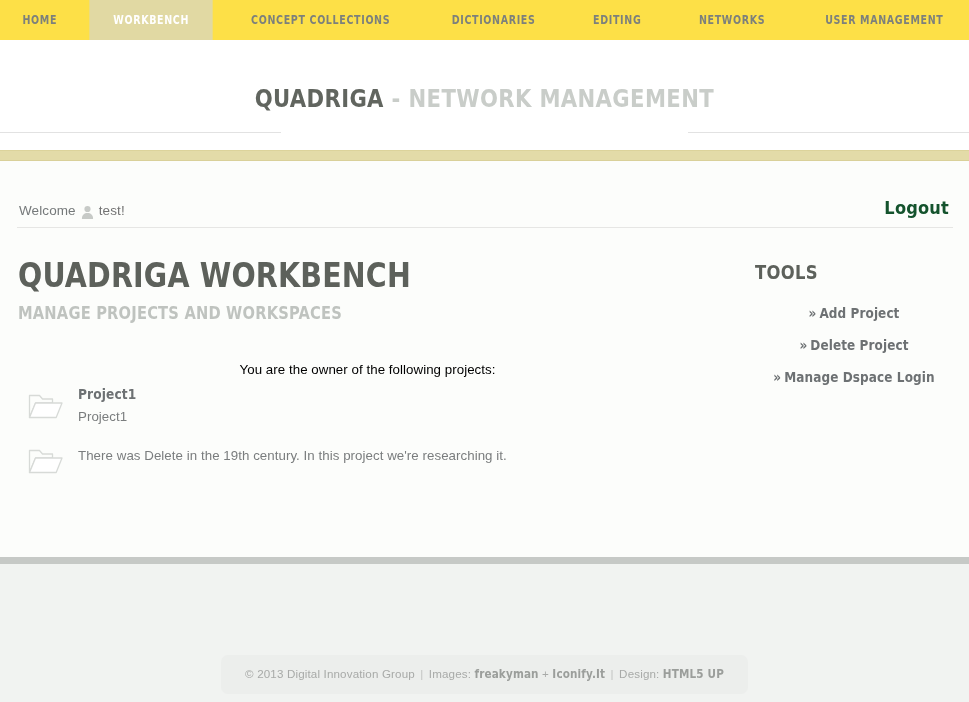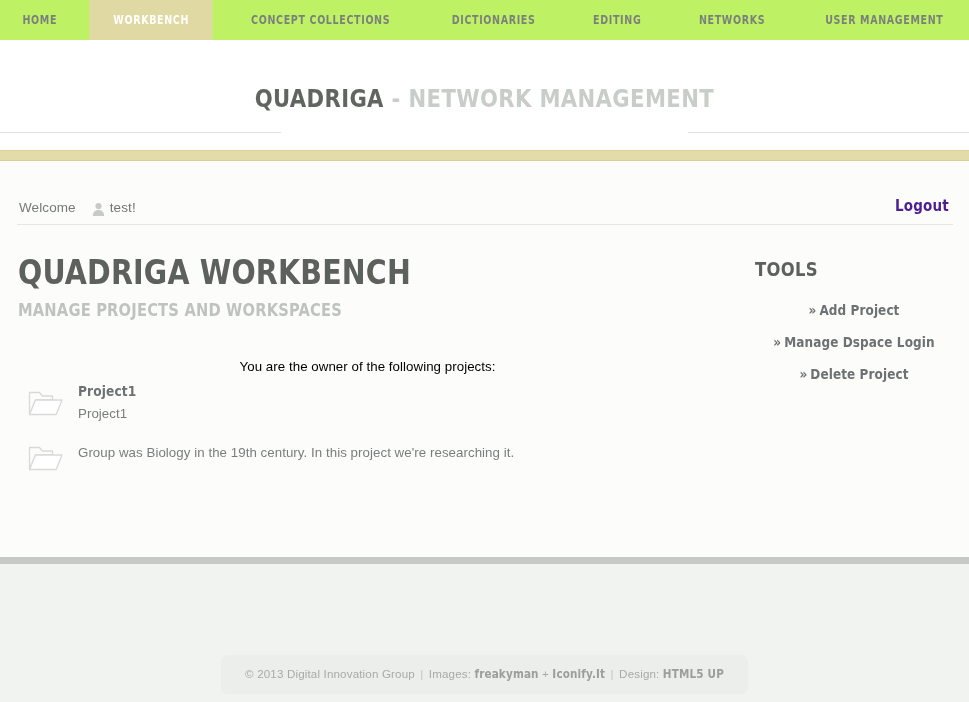--- a/index.html
+++ b/index.html
@@ -13,21 +13,21 @@
   body {
     font-family: "Liberation Sans", sans-serif;
     background: #ffffff;
     color: #6b6f6b;
     -webkit-font-smoothing: antialiased;
   }
 
   
   #topnav {
     height: 40px;
-    background: #bef264;
+    background: #fde047;
     display: flex;
     justify-content: center;
     align-items: stretch;
     position: relative;
     z-index: 5;
   }
   #topnav-inner {
     display: flex;
     align-items: stretch;
     height: 40px;
@@ -115,34 +115,34 @@
     padding: 36px 2px 9px 2px;
     border-bottom: 1px solid #e6e6e4;
   }
   #welcome-left {
     display: flex;
     align-items: center;
     font-size: 13.5px;
     color: #75797a;
     letter-spacing: 0.1px;
   }
-  #welcome-label { margin-right: 16px; }
+  #welcome-label { margin-right: 5px; }
   #user-icon {
     width: 13px; height: 14px;
     margin-right: 5px;
     position: relative;
     top: 1px;
     flex: 0 0 auto;
   }
   #user-name { color: #737373; }
   #logout-link {
     font-family: "DejaVu Sans Condensed", "Liberation Sans Narrow", "Liberation Sans", sans-serif;
-    font-size: 15px;
-    font-weight: 700;
-    color: #4c1d95;
+    font-size: 18px;
+    font-weight: 700;
+    color: #14532d;
     text-decoration: none;
     letter-spacing: 0.2px;
     cursor: pointer;
     padding-right: 2px;
   }
 
   
   #columns {
     display: flex;
     padding-top: 31px;
@@ -351,38 +351,38 @@
           </li>
 
           <li class="project-item">
             <span class="folder-icon">
               <svg viewBox="0 0 38 32" width="38" height="32" aria-hidden="true">
                 <path d="M2.5 28.5 L2.5 6.5 L12.5 6.5 L15.5 10 L25.5 10 L25.5 14 L8.5 14 L2.5 28.5 Z" fill="none" stroke="#d7dad7" stroke-width="1.3" stroke-linejoin="round"></path>
                 <path d="M2.5 28.5 L8.5 14 L35 14 L29.2 28.5 Z" fill="#ffffff" stroke="#d7dad7" stroke-width="1.3" stroke-linejoin="round"></path>
               </svg>
             </span>
             <div class="project-text">
-              <div class="project-desc">Group was Biology in the 19th century. In this project we're researching it.</div>
+              <div class="project-desc">There was Delete in the 19th century. In this project we're researching it.</div>
             </div>
           </li>
 
         </ul>
       </section>
 
       <aside id="side-col">
         <h3 id="tools-heading">TOOLS</h3>
         <ul id="tools-list">
           <li>
             <a class="tool-link"><span class="tool-bullet">»</span><span>Add Project</span></a>
           </li>
           <li>
-            <a class="tool-link"><span class="tool-bullet">»</span><span>Manage Dspace Login</span></a>
+            <a class="tool-link"><span class="tool-bullet">»</span><span>Delete Project</span></a>
           </li>
           <li>
-            <a class="tool-link"><span class="tool-bullet">»</span><span>Delete Project</span></a>
+            <a class="tool-link"><span class="tool-bullet">»</span><span>Manage Dspace Login</span></a>
           </li>
         </ul>
       </aside>
 
     </div>
   </div>
 </main>
 
 <div id="footer-divider"></div>
 <footer id="footer">

